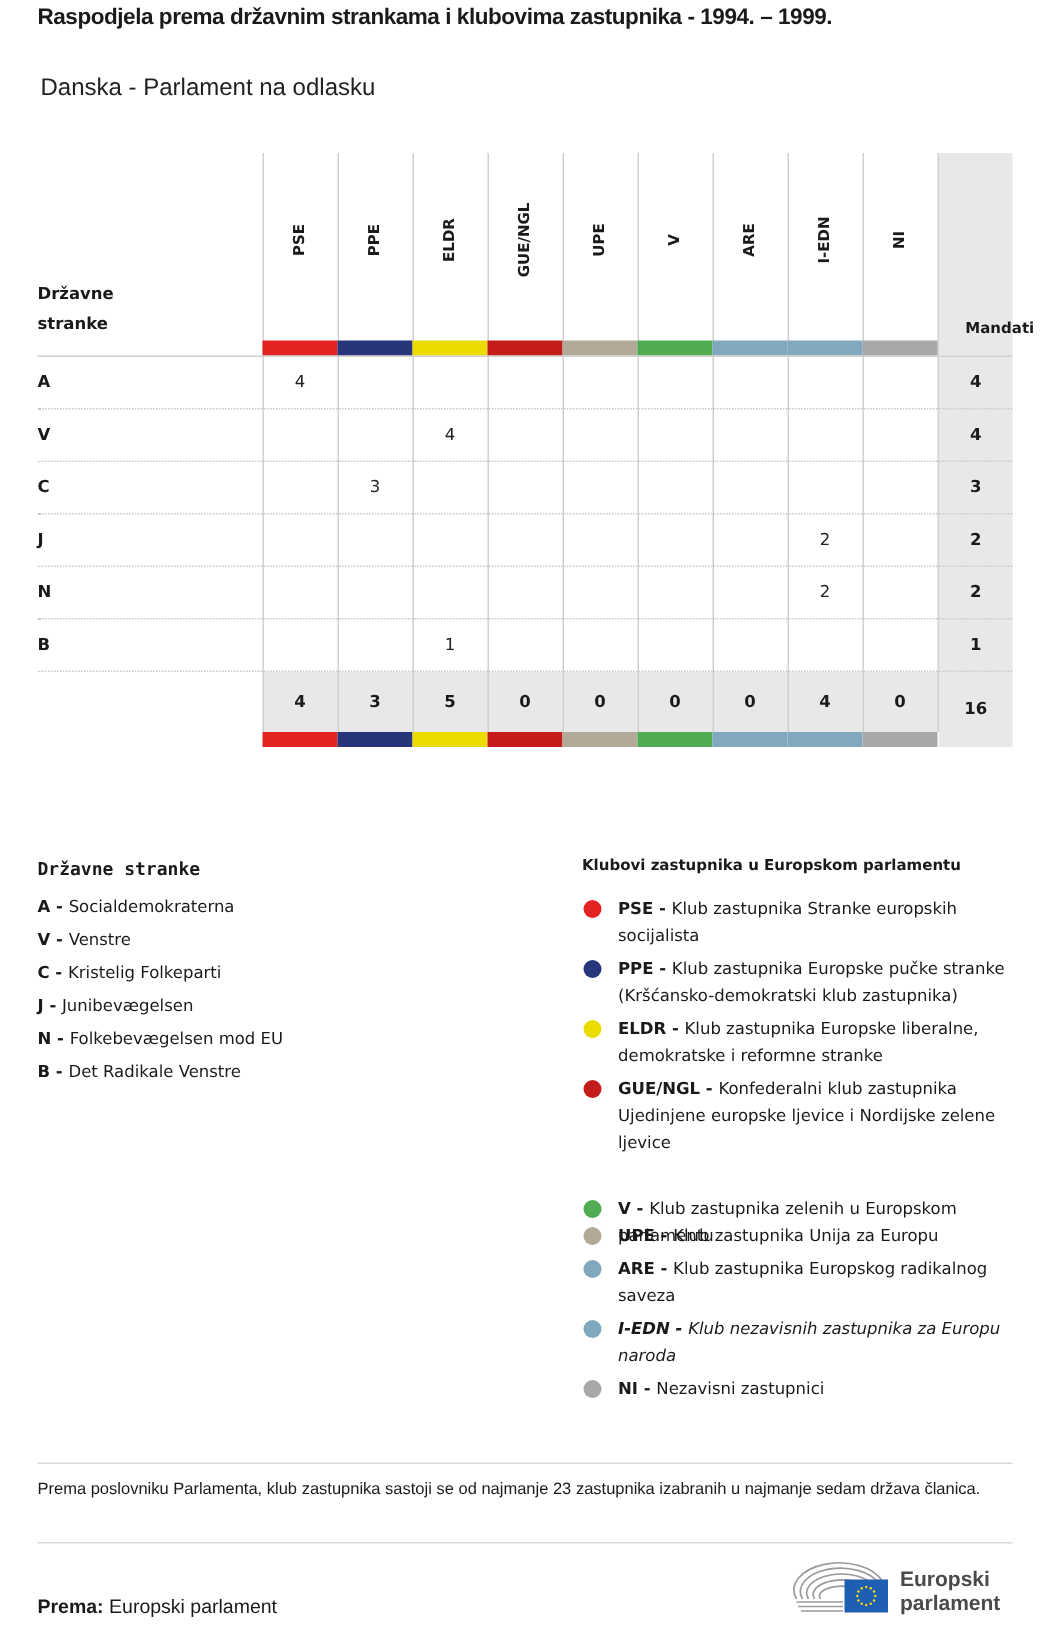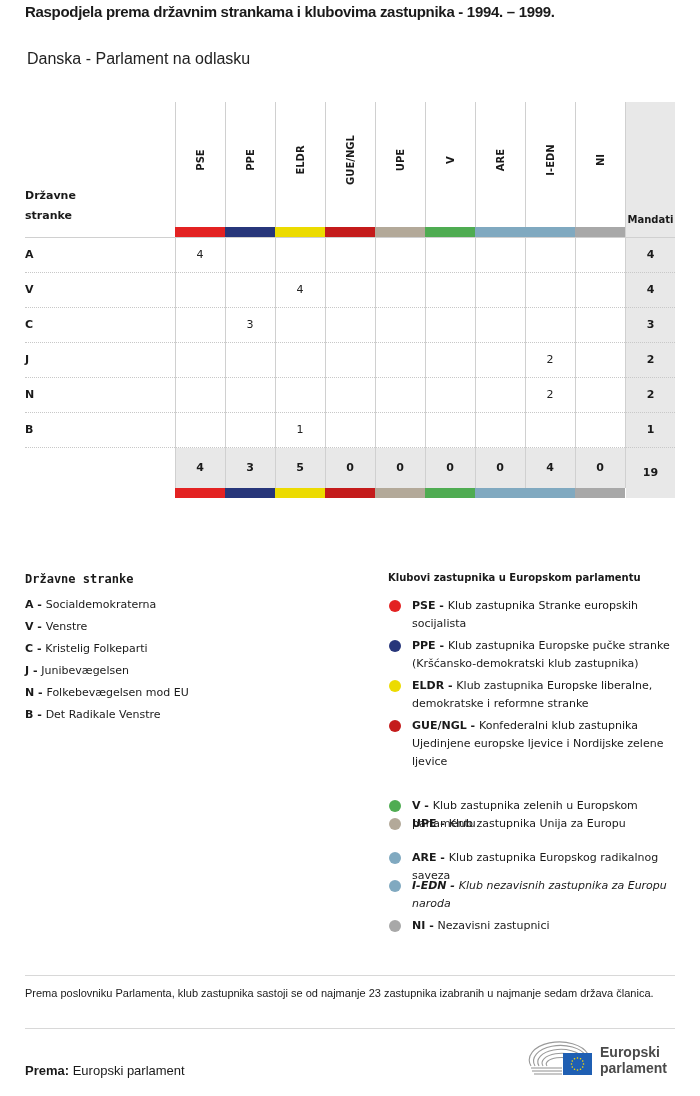--- a/index.html
+++ b/index.html
@@ -7,21 +7,21 @@
   .title { position: absolute; left: 25px; top: 3px; font-size: 15px; font-weight: bold; letter-spacing: -0.3px; font-family: "Liberation Sans", sans-serif; }
   .subtitle { position: absolute; left: 27px; top: 50px; font-size: 16px; color: #222; font-family: "Liberation Sans", sans-serif; }
 
   
   .tbl { position: absolute; left: 0; top: 0; width: 700px; height: 520px; }
   .vline { position: absolute; width: 1px; background: #d0d0d0; }
   .colhead { position: absolute; top: 102px; width: 50px; height: 125px; }
   .colhead span { position: absolute; left: 50%; top: 58px; transform: translate(-50%, -50%) rotate(-90deg); font-size: 10px; font-weight: bold; white-space: nowrap; color: #1a1a1a; }
   .colorbar { position: absolute; height: 10px; }
   .mandati-bg { position: absolute; left: 626px; top: 102px; width: 49px; height: 396px; background: #e8e8e8; }
-  .mandati-label { position: absolute; left: 626px; top: 214px; width: 49px; text-align: center; font-size: 10px; font-weight: bold; }
+  .mandati-label { position: absolute; left: 626px; top: 214px; width: 49px; text-align: center; font-size: 10px; font-weight: bold; padding-left: 16px; }
   .rowhead-title { position: absolute; left: 25px; top: 186px; font-size: 11px; font-weight: bold; line-height: 20px; }
   .hline { position: absolute; left: 25px; width: 650px; height: 0; border-top: 1px dotted #c8c8c8; }
   .hline.solid { border-top: 1px solid #d0d0d0; }
   .rowlabel { position: absolute; left: 25px; font-size: 11px; font-weight: bold; }
   .cell { position: absolute; width: 50px; text-align: center; font-size: 11px; color: #222; }
   .mcell { position: absolute; left: 626px; width: 49px; text-align: center; font-size: 11px; font-weight: bold; }
   .totals-bg { position: absolute; left: 175px; top: 448px; width: 451px; height: 40px; background: #e8e8e8; }
   .tcell { position: absolute; width: 50px; text-align: center; font-size: 11px; font-weight: bold; top: 461px; }
 
   
@@ -134,21 +134,21 @@
     <div class="hline" style="top:447px;"></div>
     <div class="tcell" style="left:175px;">4</div>
     <div class="tcell" style="left:225px;">3</div>
     <div class="tcell" style="left:275px;">5</div>
     <div class="tcell" style="left:325px;">0</div>
     <div class="tcell" style="left:375px;">0</div>
     <div class="tcell" style="left:425px;">0</div>
     <div class="tcell" style="left:475px;">0</div>
     <div class="tcell" style="left:525px;">4</div>
     <div class="tcell" style="left:575px;">0</div>
-    <div class="mcell" style="top:466px;">19</div>
+    <div class="mcell" style="top:466px;">16</div>
   </div>
 
 <div class="leg-left-title">Državne stranke</div>
 <div id="legLeft">
     <div class="leg-left-item" style="top: 598px;"><b>A</b><b> - </b><span>Socialdemokraterna</span></div>
     <div class="leg-left-item" style="top: 620px;"><b>V</b><b> - </b><span>Venstre</span></div>
     <div class="leg-left-item" style="top: 642px;"><b>C</b><b> - </b><span>Kristelig Folkeparti</span></div>
     <div class="leg-left-item" style="top: 664px;"><b>J</b><b> - </b><span>Junibevægelsen</span></div>
     <div class="leg-left-item" style="top: 686px;"><b>N</b><b> - </b><span>Folkebevægelsen mod EU</span></div>
     <div class="leg-left-item" style="top: 708px;"><b>B</b><b> - </b><span>Det Radikale Venstre</span></div>
@@ -173,21 +173,21 @@
       <span class="txt"><b>GUE/NGL</b><b> - </b><span>Konfederalni klub zastupnika Ujedinjene europske ljevice i Nordijske zelene ljevice</span></span>
     </div>
     <div class="leg-right-item" style="top: 815px;">
       <span class="dot" style="background:#b3a999"></span>
       <span class="txt"><b>UPE</b><b> - </b><span>Klub zastupnika Unija za Europu</span></span>
     </div>
     <div class="leg-right-item" style="top: 797px;">
       <span class="dot" style="background:#4fac52"></span>
       <span class="txt"><b>V</b><b> - </b><span>Klub zastupnika zelenih u Europskom parlamentu</span></span>
     </div>
-    <div class="leg-right-item" style="top: 837px; margin-top: 12px;">
+    <div class="leg-right-item" style="top: 837px;">
       <span class="dot" style="background:#80a9c0"></span>
       <span class="txt"><b>ARE</b><b> - </b><span>Klub zastupnika Europskog radikalnog saveza</span></span>
     </div>
     <div class="leg-right-item" style="top: 877px; font-style: italic;">
       <span class="dot" style="background:#80a9c0"></span>
       <span class="txt"><b>I-EDN</b><b> - </b><span>Klub nezavisnih zastupnika za Europu naroda</span></span>
     </div>
     <div class="leg-right-item" style="top: 917px;">
       <span class="dot" style="background:#a8a8a8"></span>
       <span class="txt"><b>NI</b><b> - </b><span>Nezavisni zastupnici</span></span>

